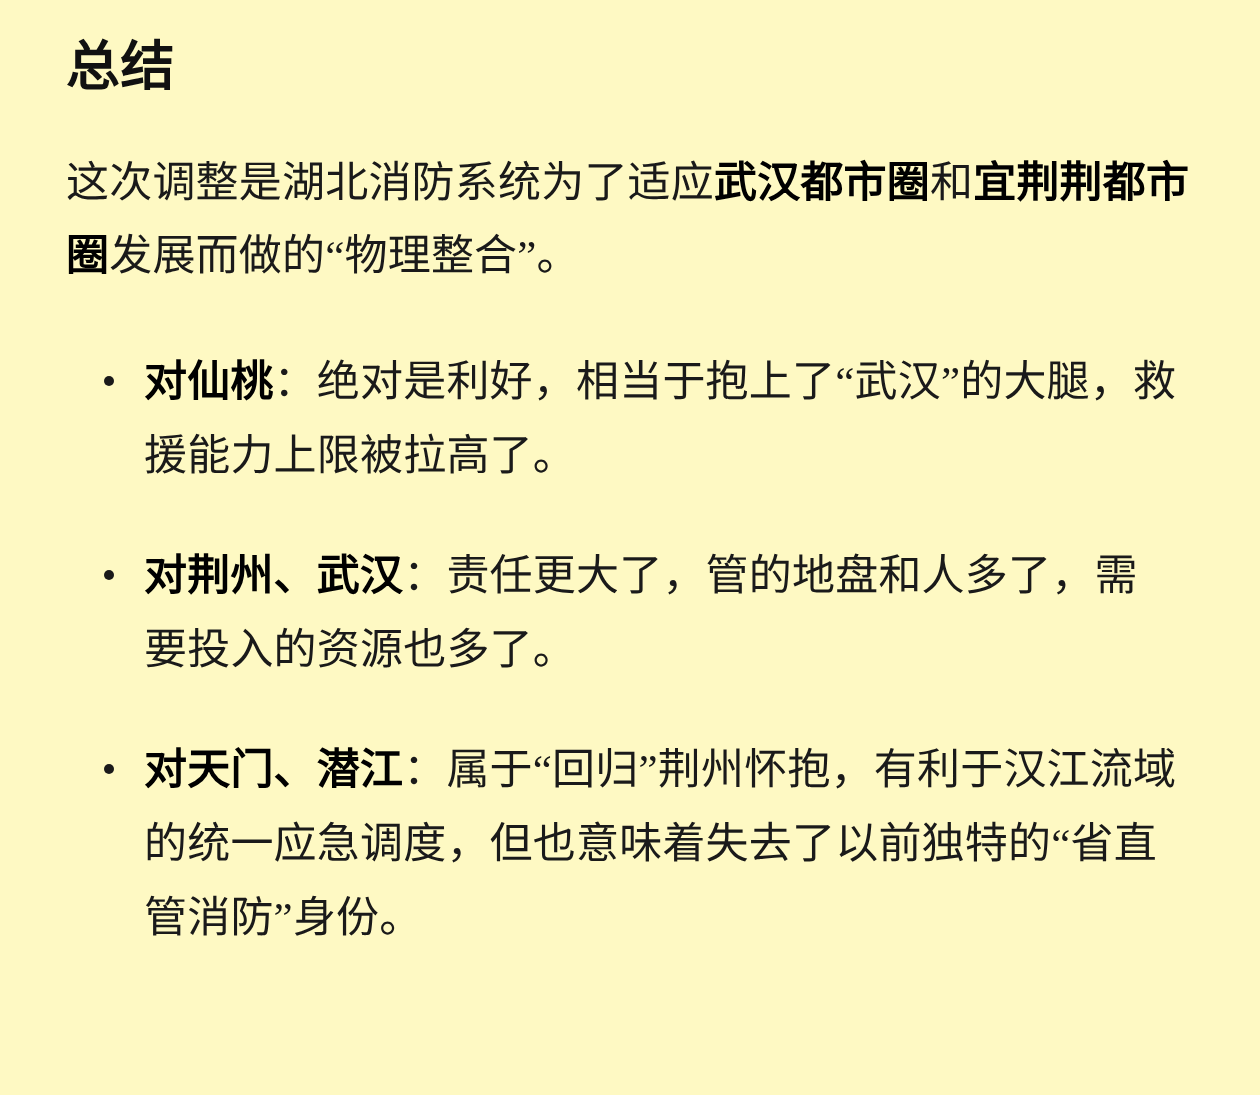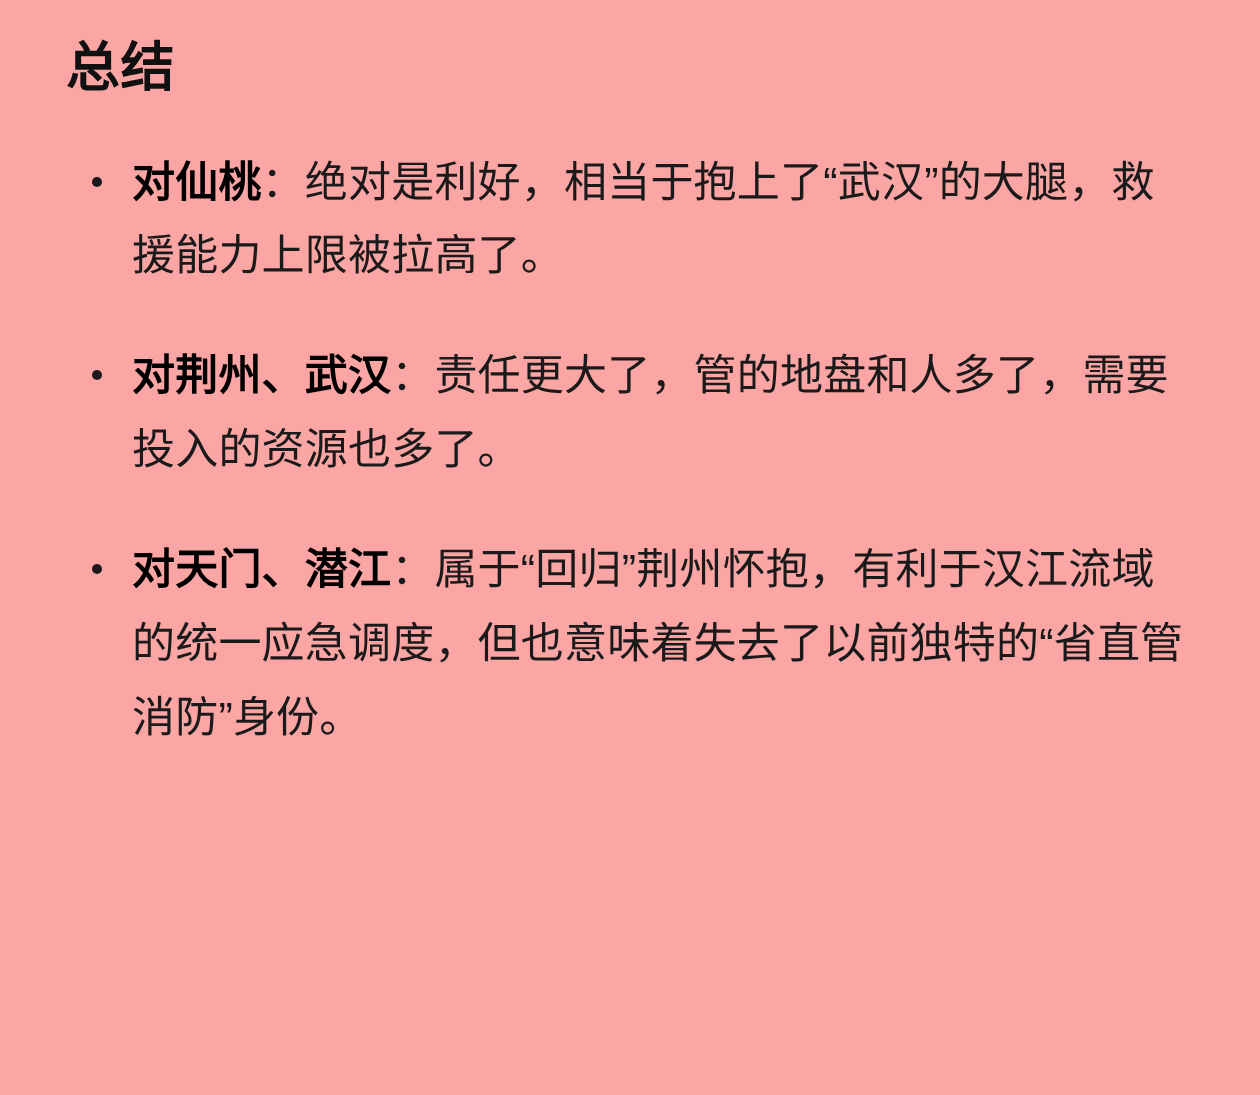--- a/index.html
+++ b/index.html
@@ -13,21 +13,22 @@
     font-family: "Liberation Sans", "DejaVu Sans", sans-serif;
     color: #1a1a1a;
     -webkit-font-smoothing: antialiased;
     overflow: hidden;
   }
   .page {
     box-sizing: border-box;
     width: 1260px;
     min-height: 1095px;
     padding: 34px 66px 0 66px;
-    background: #fca5a5;
+    background: #fef9c3;
+    font-family: Liberation Serif, serif;
   }
   .title {
     font-size: 54px;
     font-weight: 700;
     line-height: 1.25;
     letter-spacing: 0.5px;
     margin: 0 0 44px 0;
     color: #111111;
   }
   .lead {
@@ -36,21 +37,21 @@
     margin: 0 0 52px 0;
     color: #1a1a1a;
     letter-spacing: 0.2px;
   }
   .lead b, .bullet-label {
     font-weight: 700;
     color: #000000;
   }
   .bullets {
     list-style: none;
-    margin: 4px;
+    margin: 16px;
     padding: 0;
   }
   .bullet {
     position: relative;
     padding-left: 62px;
     margin-bottom: 46px;
     font-size: 43px;
     line-height: 1.72;
     letter-spacing: 0.2px;
     color: #1a1a1a;
@@ -71,20 +72,21 @@
     font-weight: 700;
   }
 </style>
 </head>
 <body>
 
 <div class="page">
 
   <h1 class="title">总结</h1>
 
+  <p class="lead"><span>这次调整是湖北消防系统为了适应</span><b>武汉都市圈</b><span>和</span><b>宜荆荆都市圈</b><span>发展而做的“物理整合”。</span></p>
 
   <ul class="bullets">
 
     <li class="bullet">
       <span class="bullet-dot"></span><span class="bullet-label">对仙桃</span><span>：</span><span>绝对是利好，相当于抱上了“武汉”的大腿，救援能力上限被拉高了。</span>
     </li>
 
     <li class="bullet">
       <span class="bullet-dot"></span><span class="bullet-label">对荆州、武汉</span><span>：</span><span>责任更大了，管的地盘和人多了，需要投入的资源也多了。</span>
     </li>

